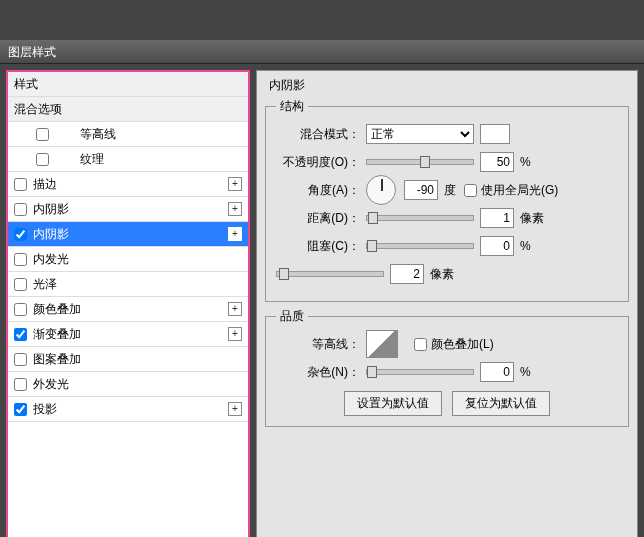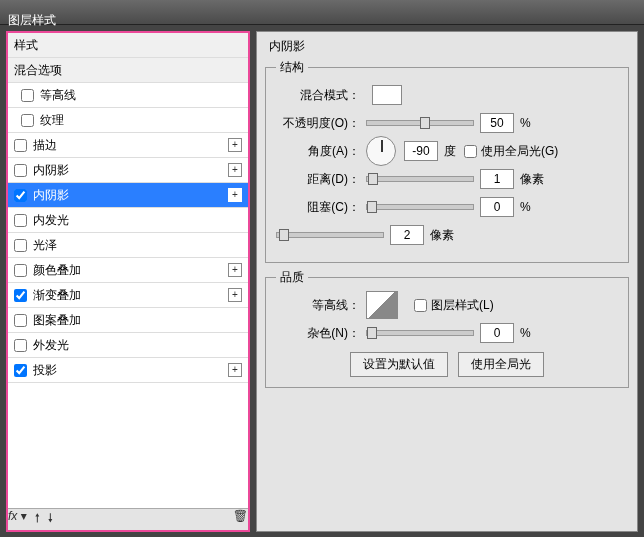--- a/index.html
+++ b/index.html
@@ -1,41 +1,41 @@
 <!DOCTYPE html>
 <html><head>
 <meta charset="utf-8">
 <style>
 * { box-sizing: border-box; margin: 0; padding: 0; font-family: "SimSun", "Microsoft YaHei", sans-serif; font-size: 12px; }
 body { background: #444; width: 644px; height: 537px; overflow: hidden; }
 .window { width: 644px; height: 537px; background: #444; }
-.titlebar { height: 24px; background: linear-gradient(#6a6a6a, #4a4a4a); color: #fff; padding: 12px 8px; border-bottom: 1px solid #222; }
+.titlebar { height: 24px; background: linear-gradient(#6a6a6a, #4a4a4a); color: #fff; padding: 4px 8px; border-bottom: 1px solid #222; margin-top: 40px; }
 .content { padding: 6px; display: flex; gap: 6px; height: calc(100% - 24px); }
 .left-panel { width: 244px; background: #e4e4e4; border: 2px solid #ec4899; display: flex; flex-direction: column; }
 .styles-list { flex: 1; background: #fff; margin: 0; overflow-y: auto; }
 .style-row { display: flex; align-items: center; height: 25px; padding: 0 6px; border-bottom: 1px solid #ddd; cursor: pointer; position: relative; }
 .style-row.header { background: #f0f0f0; font-weight: normal; }
 .style-row.selected { background: #2a7fff; color: #fff; }
-.style-row.indent { padding-left: 13px; }
+.style-row.indent { padding-left: 28px; gap: 25px; }
 .style-row input[type="checkbox"] { margin-right: 6px; }
 .plus-box { position: absolute; right: 6px; width: 14px; height: 14px; border: 1px solid #888; background: #fff; text-align: center; line-height: 12px; font-size: 10px; color: #333; }
 .style-row.selected .plus-box { border-color: #fff; }
 .toolbar-bottom { height: 22px; background: #e4e4e4; border-top: 1px solid #aaa; display: flex; align-items: flex-start; padding: 0 0; gap: 8px; }
 .toolbar-bottom .spacer { flex: 1; }
 .toolbar-bottom span { color: #333; cursor: pointer; }
 .right-panel { flex: 1; background: #e4e4e4; border: 1px solid #888; padding: 4px 8px; overflow: hidden; }
 fieldset { border: 1px solid #999; margin-bottom: 6px; padding: 8px 10px 10px 10px; }
 legend { padding: 0 4px; }
 .form-row { display: flex; align-items: center; margin-bottom: 6px; height: 22px; }
 .form-label { width: 90px; text-align: right; padding-right: 6px; }
 select { width: 108px; height: 20px; background: #fff; border: 1px solid #888; }
 .color-swatch { width: 30px; height: 20px; background: #fff; border: 1px solid #888; margin-left: 6px; display: inline-block; }
 .slider { flex: 0 0 108px; height: 6px; background: #ccc; border: 1px solid #999; position: relative; margin-right: 6px; }
 .slider-thumb { position: absolute; top: -4px; width: 10px; height: 12px; background: #ddd; border: 1px solid #666; }
-.num-input { width: 34px; height: 20px; border: 1px solid #888; padding: 0 3px; text-align: center; background: #fff; }
+.num-input { width: 34px; height: 20px; border: 1px solid #888; padding: 0 3px; text-align: right; background: #fff; }
 .unit { margin-left: 6px; }
 .angle-dial { width: 30px; height: 30px; border: 1px solid #888; border-radius: 50%; background: #f8f8f8; margin-right: 8px; position: relative; }
 .angle-dial::after { content: ""; position: absolute; width: 2px; height: 12px; background: #333; left: 14px; top: 3px; }
 .contour-thumb { width: 32px; height: 28px; border: 1px solid #888; background: linear-gradient(135deg, #fff 0%, #fff 49%, #888 50%, #888 100%); display: inline-block; margin-right: 8px; }
 .btn-row { display: flex; justify-content: center; gap: 10px; margin-top: 8px; }
 .btn { padding: 3px 12px; background: #eee; border: 1px solid #888; cursor: pointer; }
 .panel-title { margin: 2px 0 4px 4px; }
 .chk-inline { display: flex; align-items: center; margin-left: 8px; }
 .chk-inline input { margin-right: 4px; }
 </style>
@@ -123,20 +123,23 @@
     </div>
 
     <div class="right-panel">
       <div class="panel-title">内阴影</div>
 
       <fieldset>
         <legend>结构</legend>
 
         <div class="form-row">
           <div class="form-label">混合模式：</div>
+          <select>
+            <option>正常</option>
+          </select>
           <span class="color-swatch"></span>
         </div>
 
         <div class="form-row">
           <div class="form-label">不透明度(O)：</div>
           <div class="slider">
               <div class="slider-thumb" style="left:50%"></div>
             </div>
           <input class="num-input" value="50" style="">
           <span class="unit">%</span>
@@ -181,34 +184,34 @@
       </fieldset>
 
       <fieldset>
         <legend>品质</legend>
 
         <div class="form-row">
           <div class="form-label">等高线：</div>
           <span class="contour-thumb"></span>
           <label class="chk-inline">
             <input type="checkbox" style="">
-            <span>图层样式(L)</span>
+            <span>颜色叠加(L)</span>
           </label>
         </div>
 
         <div class="form-row">
           <div class="form-label">杂色(N)：</div>
           <div class="slider">
               <div class="slider-thumb" style="left:0%"></div>
             </div>
           <input class="num-input" value="0" style="">
           <span class="unit">%</span>
         </div>
 
         <div class="btn-row">
           <button class="btn">设置为默认值</button>
-          <button class="btn">使用全局光</button>
+          <button class="btn">复位为默认值</button>
         </div>
       </fieldset>
     </div>
 
   </div>
 </div>
 
 </body></html>

